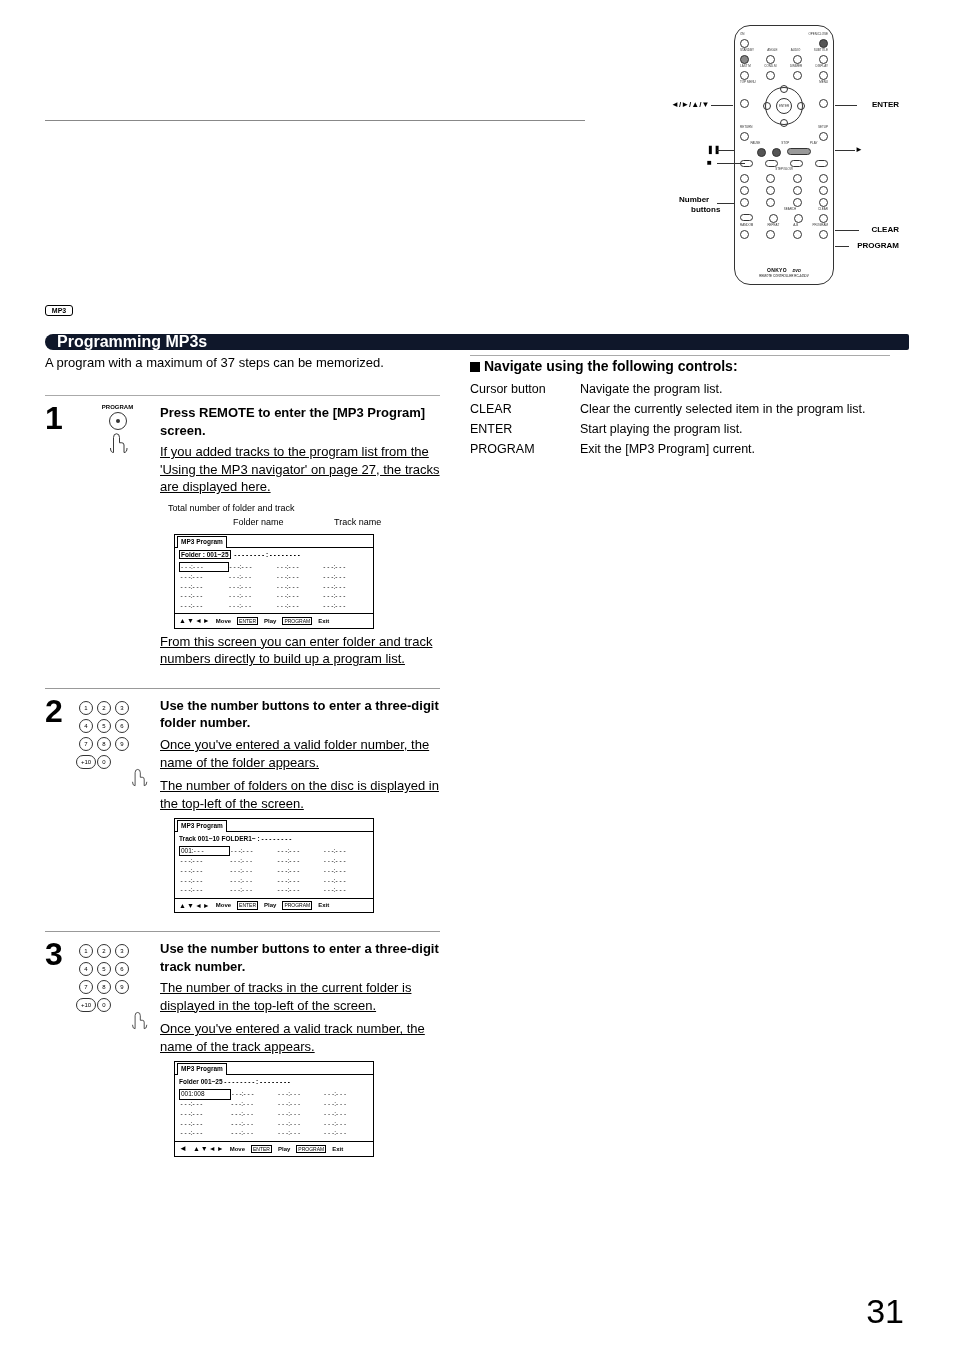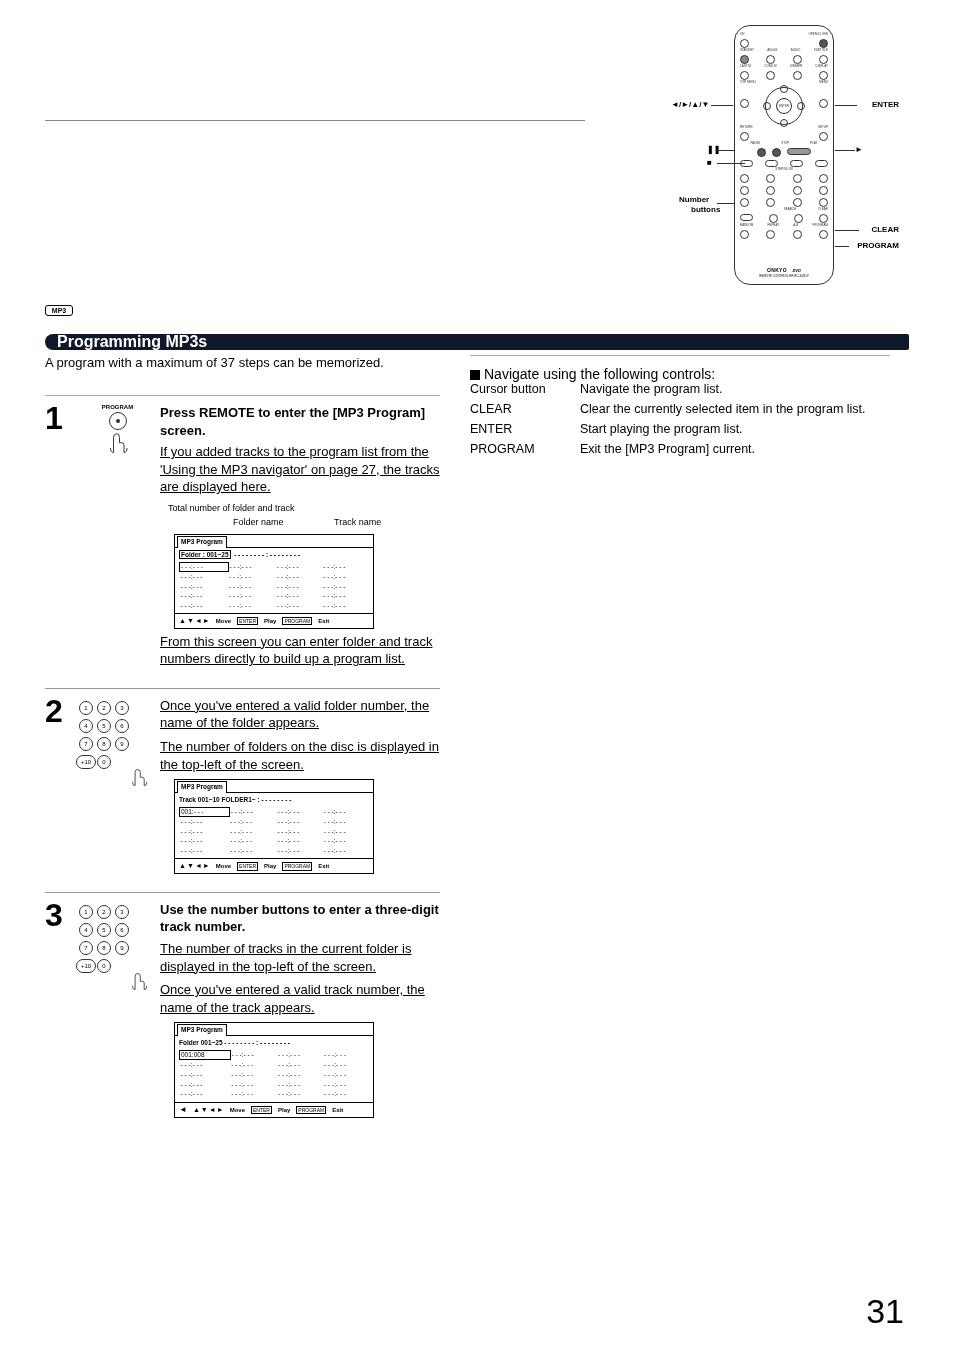--- a/index.html
+++ b/index.html
@@ -50,21 +50,21 @@
   .screenshot table { border-collapse:collapse; width:100%; font-size:6.5px;}
   .screenshot td { padding:0.5px 1px; white-space:nowrap;}
   .screenshot .boxed { border:0.7px solid #000; padding:0 1px;}
   .screenshot .foot { display:flex; gap:6px; align-items:center; padding:2px 4px; font-size:6px; border-top:0.7px solid #000; }
   .screenshot .foot .tag { font-weight:bold; }
   .screenshot .foot .arrows { display:flex; gap:1px;}
   .screenshot .foot .arrows span{ font-size:7px; }
   .ss-callouts { font-size:9px; margin-left:8px; margin-bottom:2px; margin-top:2px; }
   .ss-callouts .co { display:inline-block; }
   .right-col { position:absolute; top:355px; left:470px; width:420px; }
-  .right-heading { font-weight:normal; font-size:14px; border-top:1px solid #aaa; padding-top:10px; margin-bottom:0;}
+  .right-heading { font-weight:bold; font-size:14px; border-top:1px solid #aaa; padding-top:2px; margin-bottom:8px;}
   .right-heading .sq { display:inline-block; width:10px; height:10px; background:#000; margin-right:4px; position:relative; top:1px;}
   .ctrl-row { display:flex; margin-bottom:6px; font-size:12.5px;}
   .ctrl-key { width:110px; flex-shrink:0; }
   .ctrl-desc { flex:1; }
   .page-num { position:absolute; bottom:20px; right:50px; font-size:34px; }
   .divider-top { position:absolute; top:120px; left:45px; width:540px; height:1px; background:#888;}
 </style>
 </head>
 <body>
 
@@ -327,20 +327,21 @@
             <div class="kb">8</div>
             <div class="kb">9</div>
           <div class="kb oval">+10</div>
             <div class="kb">0</div>
         </div>
         <svg viewBox="0 0 40 40" style="width:26px;height:26px;margin:-8px 0 0 42px;">
             <path fill="none" stroke="#333" stroke-width="1.3" d="M14 38 L14 18 Q14 13 18 13 Q22 13 22 18 L22 25 L25 25 Q28 25 28 28 L28 38 M10 32 Q10 38 14 38 M28 38 Q32 38 32 32"></path>
           </svg>
       </div>
       <div class="step-body">
+        <div class="step-heading">Use the number buttons to enter a three-digit folder number.</div>
         <div class="step-p">Once you've entered a valid folder number, the name of the folder appears.</div>
         <div class="step-p">The number of folders on the disc is displayed in the top-left of the screen.</div>
         <div class="screenshot">
           <span class="tab">MP3 Program</span>
           <div class="frame">
             <div class="header-line">Track    001~10      FOLDER1~ : - - - - - - - -</div>
             <table>
               <tbody>
                   <tr>
                     <td class="boxed">001:- - -</td>

